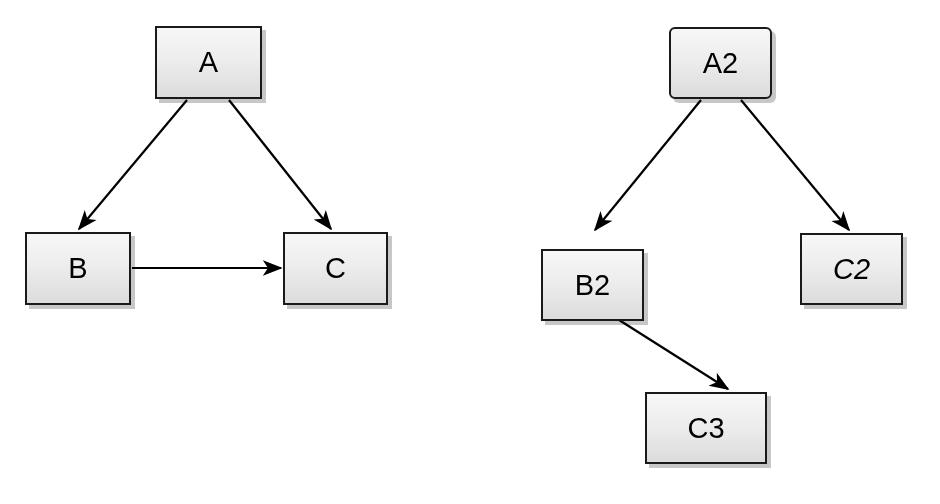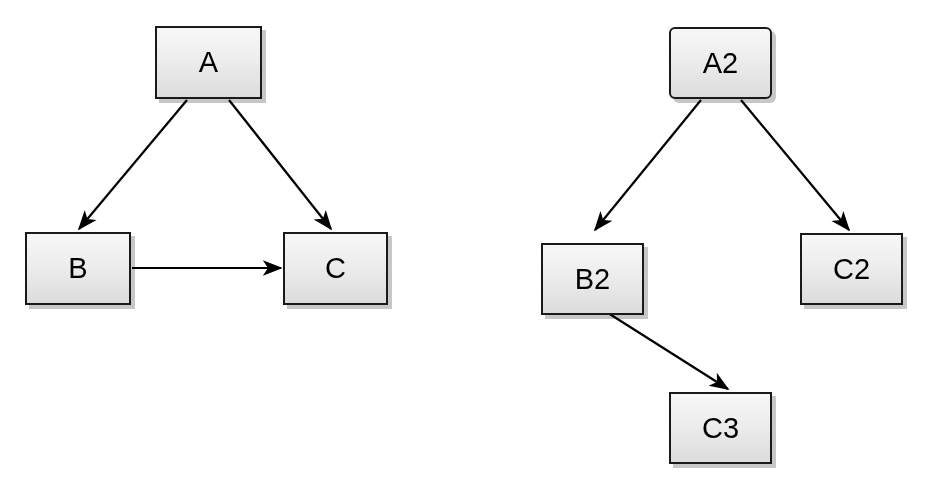--- a/index.html
+++ b/index.html
@@ -73,24 +73,24 @@
       </div>
       <div class="node" style="left: 25px; top: 232px; width: 106px; height: 73px; border-color: rgb(26, 26, 26); background: linear-gradient(rgb(247, 247, 247) 0%, rgb(237, 237, 237) 45%, rgb(220, 220, 220) 100%); box-shadow: rgba(0, 0, 0, 0.22) 4px 4px 0px 0px;">
         <span class="node-label" style="color: rgb(0, 0, 0);">B</span>
       </div>
       <div class="node" style="left: 283px; top: 232px; width: 105px; height: 73px; border-color: rgb(26, 26, 26); background: linear-gradient(rgb(247, 247, 247) 0%, rgb(237, 237, 237) 45%, rgb(220, 220, 220) 100%); box-shadow: rgba(0, 0, 0, 0.22) 4px 4px 0px 0px;">
         <span class="node-label" style="color: rgb(0, 0, 0);">C</span>
       </div>
       <div class="node" style="left: 669px; top: 27px; width: 103px; height: 72px; border-color: rgb(26, 26, 26); background: linear-gradient(rgb(247, 247, 247) 0%, rgb(237, 237, 237) 45%, rgb(220, 220, 220) 100%); box-shadow: rgba(0, 0, 0, 0.22) 4px 4px 0px 0px; border-radius: 6px;">
         <span class="node-label" style="color: rgb(0, 0, 0);">A2</span>
       </div>
-      <div class="node" style="left: 541px; top: 243px; width: 103px; height: 72px; border-color: rgb(26, 26, 26); background: linear-gradient(rgb(247, 247, 247) 0%, rgb(237, 237, 237) 45%, rgb(220, 220, 220) 100%); box-shadow: rgba(0, 0, 0, 0.22) 4px 4px 0px 0px;">
+      <div class="node" style="left: 541px; top: 249px; width: 103px; height: 72px; border-color: rgb(26, 26, 26); background: linear-gradient(rgb(247, 247, 247) 0%, rgb(237, 237, 237) 45%, rgb(220, 220, 220) 100%); box-shadow: rgba(0, 0, 0, 0.22) 4px 4px 0px 0px;">
         <span class="node-label" style="color: rgb(0, 0, 0);">B2</span>
       </div>
       <div class="node" style="left: 800px; top: 233px; width: 103px; height: 72px; border-color: rgb(26, 26, 26); background: linear-gradient(rgb(247, 247, 247) 0%, rgb(237, 237, 237) 45%, rgb(220, 220, 220) 100%); box-shadow: rgba(0, 0, 0, 0.22) 4px 4px 0px 0px;">
-        <span class="node-label" style="color: rgb(0, 0, 0);">C2</span>
+        <span class="node-label" style="color: rgb(0, 0, 0); font-style: italic;">C2</span>
       </div>
-      <div class="node" style="left: 669px; top: 392px; width: 103px; height: 72px; border-color: rgb(26, 26, 26); background: linear-gradient(rgb(247, 247, 247) 0%, rgb(237, 237, 237) 45%, rgb(220, 220, 220) 100%); box-shadow: rgba(0, 0, 0, 0.22) 4px 4px 0px 0px;">
+      <div class="node" style="left: 645px; top: 392px; width: 122px; height: 72px; border-color: rgb(26, 26, 26); background: linear-gradient(rgb(247, 247, 247) 0%, rgb(237, 237, 237) 45%, rgb(220, 220, 220) 100%); box-shadow: rgba(0, 0, 0, 0.22) 4px 4px 0px 0px;">
         <span class="node-label" style="color: rgb(0, 0, 0);">C3</span>
       </div>
     </div>
 
 </div>
 
 </body></html>

